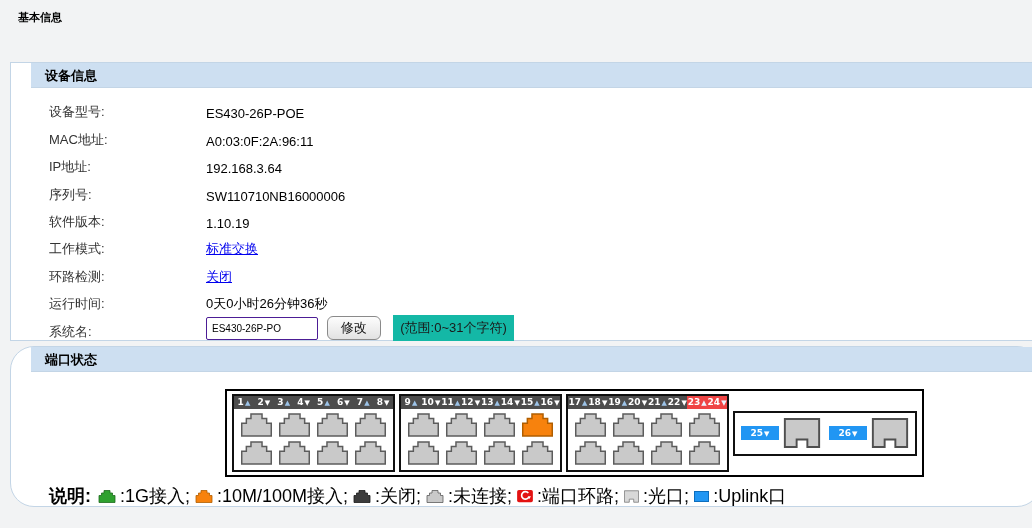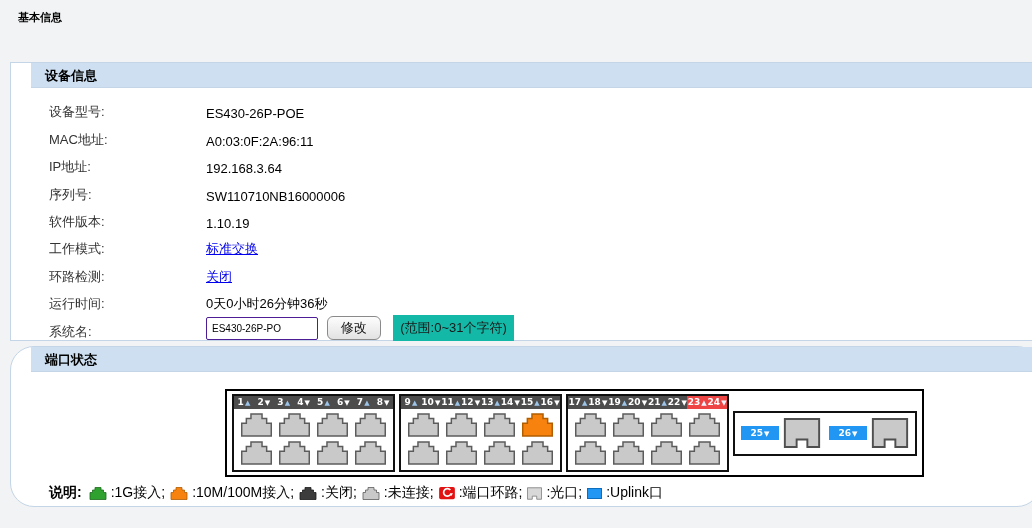--- a/index.html
+++ b/index.html
@@ -74,21 +74,21 @@
   }
   .sfp-col { display:flex; align-items:center; gap:4px; }
   .sfp-label {
     width:38px; height:14px; background:#2196f3; color:#fff;
     font-size:9px; font-weight:bold; text-align:center; line-height:14px;
     font-family:"DejaVu Sans","Liberation Sans",sans-serif;
   }
   
   .legend {
     position:absolute; left:18px; top:112px;
-    display:flex; align-items:center; gap:5px; font-size:14px; color:#000;
+    display:flex; align-items:center; gap:5px; font-size:18px; color:#000;
     white-space:nowrap;
   }
   .legend .prefix { font-weight:bold; margin-right:2px; }
   .legend-item { display:flex; align-items:center; gap:4px; }
   .legend-item svg, .legend-item .swatch { display:block; }
   .swatch-uplink { width:15px; height:11px; background:#2196f3; border:1px solid #0d6ebd; }
 </style>
 </head>
 <body>
 

